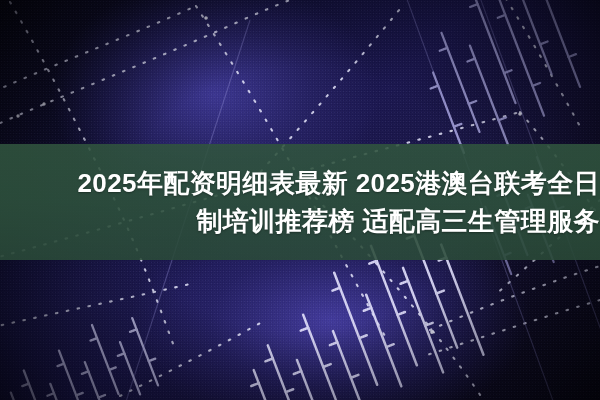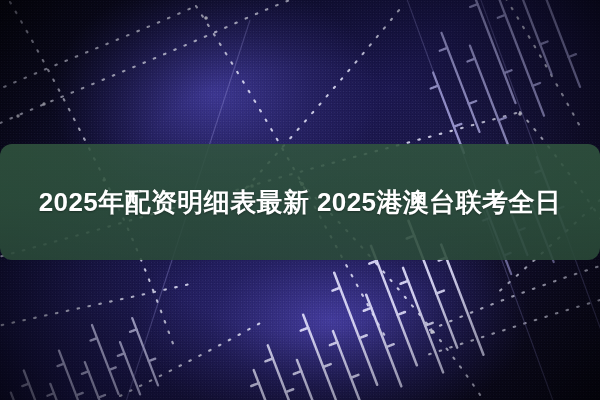--- a/index.html
+++ b/index.html
@@ -49,23 +49,22 @@
   .blurlayer{filter:blur(.35px);}
 
   svg.layer{position:absolute;inset:0;width:600px;height:400px;}
 
   
   .band{
     position:absolute;left:0;right:0;
     top:144px;height:116px;
     background:linear-gradient(180deg, rgba(48,84,62,0.88) 0%, rgba(45,80,60,0.90) 50%, rgba(42,74,56,0.88) 100%);
     display:flex;flex-direction:column;
-    align-items:center;justify-content:center;
+    align-items:flex-end;justify-content:center;
     box-sizing:border-box;
-    border-radius:12px;
   }
   .band-line{
     color:#ffffff;
     font-size:26px;
     font-weight:bold;
     letter-spacing:.4px;
     line-height:38px;
     white-space:nowrap;
     text-shadow:0 1px 2px rgba(0,0,0,.35);
   }
@@ -278,15 +277,16 @@
       <line x1="120" y1="420" x2="250" y2="20"></line>
     </g>
   </svg>
 
   <div class="bg-halftone"></div>
   <div class="bg-noise"></div>
   <div class="bg-vignette"></div>
 
   <div class="band">
     <div class="band-line">2025年配资明细表最新 2025港澳台联考全日</div>
+    <div class="band-line">制培训推荐榜 适配高三生管理服务</div>
   </div>
 
 </div>
 
 </body></html>

